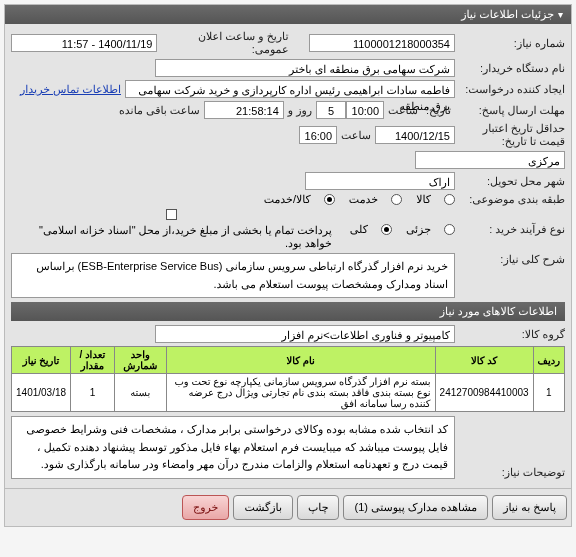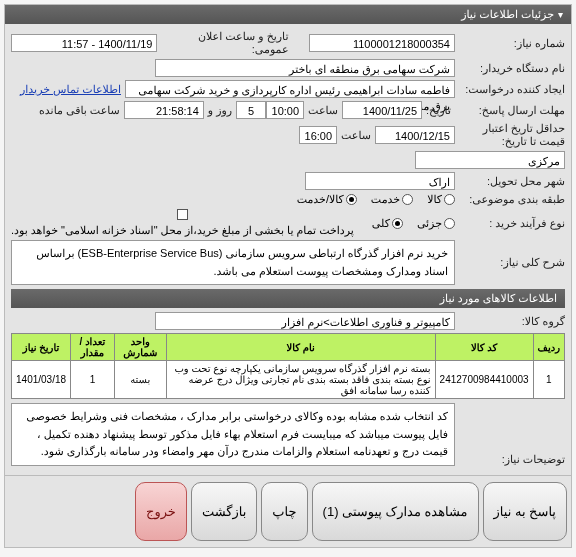--- a/index.html
+++ b/index.html
@@ -60,21 +60,21 @@
   .mini-label {
     font-size: 11px;
     margin: 0 4px;
     color: #222;
   }
   .radio-group {
     display: flex;
     gap: 14px;
     align-items: center;
   }
-  .radio-item { display:flex; align-items:center; gap:2px; font-size:11px;}
+  .radio-item { display:flex; align-items:center; gap:13px; font-size:11px;}
   .radio-dot {
     width: 11px; height: 11px; border: 1px solid #555; border-radius: 50%;
     display:inline-flex; align-items:center; justify-content:center;
     background:#fff;
   }
   .radio-dot.selected::after {
     content:""; width:5px; height:5px; background:#000; border-radius:50%;
   }
   .check-item { display:flex; align-items:center; gap:4px; font-size:11px;flex-direction:column; }
   .checkbox {
@@ -100,22 +100,22 @@
   table.data-table th {
     background:#bef264; font-weight:bold;
   }
   .bottom-bar {
     display:flex; justify-content:flex-start; gap:4px;
     padding:6px 4px; background:#e4e4e4; border-top:1px solid #bbb;
     direction: rtl;
   }
   .btn {
     background: linear-gradient(#f7f7f7,#d9d9d9);
-    border:1px solid #888; padding:21px 10px;
-    font-size:13px; cursor:pointer; border-radius:10px;
+    border:1px solid #888; padding:5px 10px;
+    font-size:11px; cursor:pointer; border-radius:4px;
   }
   .btn.red {
     background: linear-gradient(#f8d4d4,#e9a7a7);
     color:#7a1010; border-color:#b55;
   }
   .panel-header.with-collapse::before {
     content:"▾"; color:#fff; margin-left:4px; font-size:10px;
   }
 </style>
 </head>
@@ -139,21 +139,20 @@
 
     <div class="form-row">
       <div class="form-label">ایجاد کننده درخواست:</div>
       <div class="form-input" style="width:330px">فاطمه سادات ابراهیمی رئیس اداره کارپردازی و خرید شرکت سهامی برق منطقه</div>
       <a class="link-blue">اطلاعات تماس خریدار</a>
     </div>
 
     <div class="form-row">
       <div class="form-label">مهلت ارسال پاسخ:</div>
       <span class="mini-label">تاریخ:</span>
-      <div class="form-input w-80">1400/11/25</div>
       <span class="mini-label">ساعت</span>
       <div class="form-input w-50">10:00</div>
       <div class="form-input" style="width:30px; text-align:center">5</div>
       <span class="mini-label">روز و</span>
       <div class="form-input w-80">21:58:14</div>
       <span class="mini-label">ساعت باقی مانده</span>
     </div>
 
     <div class="form-row">
       <div class="form-label" style="width:110px">حداقل تاریخ اعتبار قیمت تا تاریخ:</div>
@@ -200,21 +199,21 @@
           <span class="radio-dot selected"></span>
           <span>کلی</span>
         </div>
       </div>
       <div class="check-item" style="margin-right:18px">
         <span class="checkbox"></span>
         <span>پرداخت تمام یا بخشی از مبلغ خرید،از محل "اسناد خزانه اسلامی" خواهد بود.</span>
       </div>
     </div>
 
-    <div class="form-row" style="align-items:center">
+    <div class="form-row" style="align-items:flex-start">
       <div class="form-label">شرح کلی نیاز:</div>
       <div class="desc-box" style="flex:1">خرید نرم افزار گذرگاه ارتباطی سرویس سازمانی (ESB-Enterprise Service Bus) براساس اسناد ومدارک ومشخصات پیوست استعلام می باشد.</div>
     </div>
 
     <div class="section-header">اطلاعات کالاهای مورد نیاز</div>
 
     <div class="form-row" style="margin-top:4px">
       <div class="form-label">گروه کالا:</div>
       <div class="form-input w-300">کامپیوتر و فناوری اطلاعات&gt;نرم افزار</div>
     </div>

